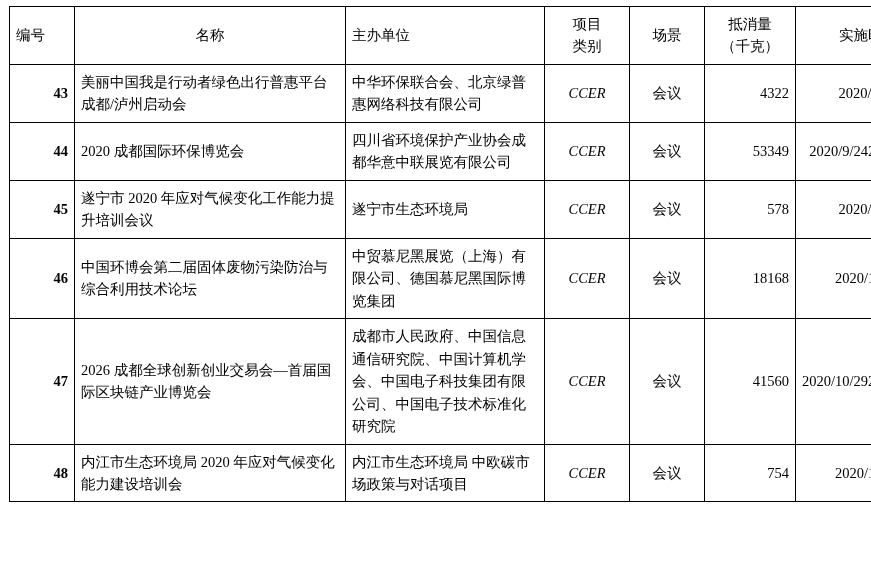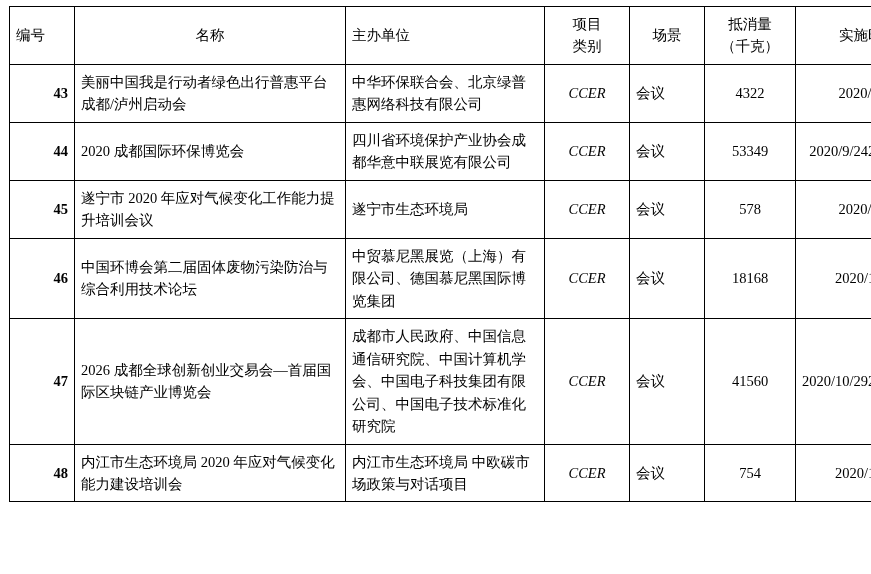--- a/index.html
+++ b/index.html
@@ -52,22 +52,22 @@
   thead .col-amt { text-align: center; padding-right: 6px; margin-left: 14px; }
 
   .hdr-two-line {
     display: block;
     text-align: center;
   }
   td.cell-no { text-align: right; font-weight: bold; }
   td.cell-name { text-align: left; }
   td.cell-org { text-align: left; }
   td.cell-type { text-align: center; font-style: italic; }
-  td.cell-scene { }
-  td.cell-amt { text-align: center; padding-right: 16px; }
+  td.cell-scene { text-align: center; }
+  td.cell-amt { text-align: right; padding-right: 16px; }
   td.cell-date { text-align: center; font-size: 13.5px; }
 </style>
 </head>
 <body>
 
 <div class="sheet">
   <table class="doc-table">
     <thead>
       <tr>
         <th class="col-no">编号</th>

